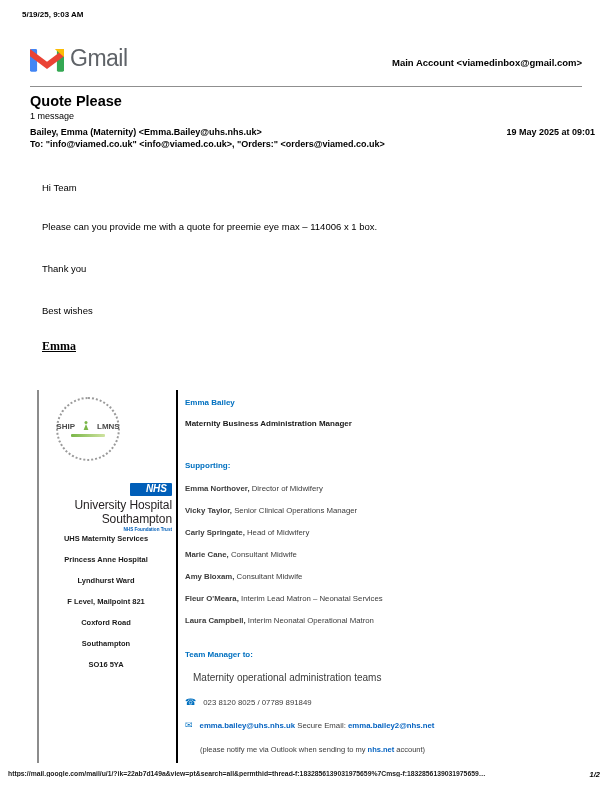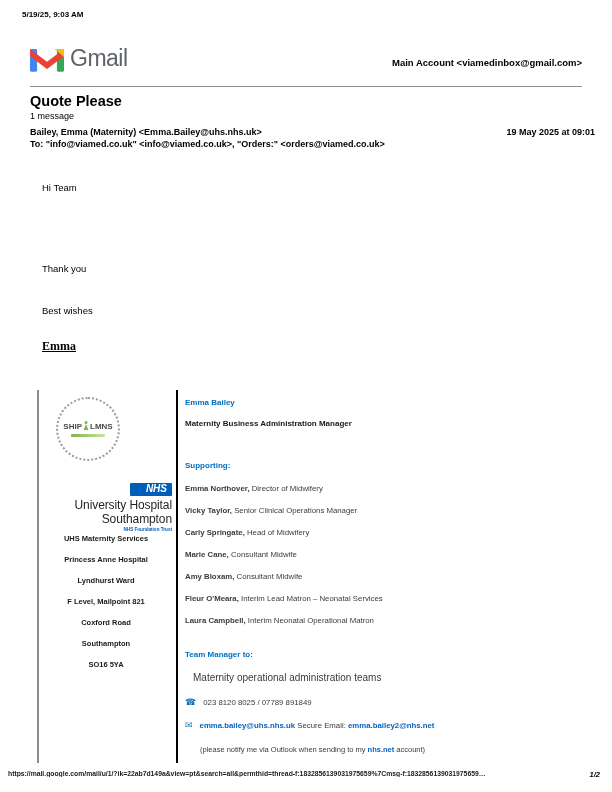--- a/index.html
+++ b/index.html
@@ -30,21 +30,21 @@
   .body-line { left:42px; font-size:9.5px; }
   .b1 { top:182px; } .b2 { top:221px; } .b3 { top:263px; } .b4 { top:305px; }
   .emma { left:42px; top:339px; font-family:"Liberation Serif", serif; font-size:12px; font-weight:bold; text-decoration:underline; }
 
   
   .quote-bar { left:37px; top:390px; width:2px; height:373px; background:#8c8c8c; }
   .col-divider { left:176px; top:390px; width:2px; height:373px; background:#000; }
 
   .ship-logo { left:56px; top:397px; width:64px; height:64px; border-radius:50%;
     border:2px dotted #9a9a9a; display:flex; flex-direction:column; align-items:center; justify-content:center; }
-  .ship-row { display:flex; align-items:center; gap:1px; font-size:8px; font-weight:bold; color:#4a4a4a; }
+  .ship-row { display:flex; align-items:center; gap:8px; font-size:8px; font-weight:bold; color:#4a4a4a; }
   .ship-sub { margin-top:2px; width:34px; height:3px; background:linear-gradient(90deg,#7ab648,#cfe3a0); border-radius:1px; }
 
   .nhs-block { left:40px; top:478px; width:132px; text-align:right; }
   .nhs-box { display:inline-block; background:#005EB8; color:#fff; font-style:italic; font-weight:bold;
     font-size:10px; padding:1px 5px 2px 16px; line-height:1; border-radius:1px; }
   .nhs-org { margin-top:2px; font-size:12px; color:#231f20; letter-spacing:-0.1px; }
   .nhs-trust { margin-top:1px; font-size:4.6px; font-weight:bold; color:#005EB8; }
 
   .addr { left:40px; width:132px; text-align:center; font-size:7.5px; font-weight:bold; color:#1a1a1a; }
   .a0{top:534px}.a1{top:555px}.a2{top:576px}.a3{top:597px}.a4{top:618px}.a5{top:639px}.a6{top:660px}
@@ -84,20 +84,21 @@
   <div class="abs rule"></div>
 
   <div class="abs subject">Quote Please</div>
   <div class="abs msg-count">1 message</div>
 
   <div class="abs from-row">Bailey, Emma (Maternity) &lt;Emma.Bailey@uhs.nhs.uk&gt;</div>
   <div class="abs date">19 May 2025 at 09:01</div>
   <div class="abs to-row">To: "info@viamed.co.uk" &lt;info@viamed.co.uk&gt;, "Orders:" &lt;orders@viamed.co.uk&gt;</div>
 
   <div class="abs body-line b1">Hi Team</div>
+  <div class="abs body-line b2">Please can you provide me with a quote for preemie eye max – 114006 x 1 box.</div>
   <div class="abs body-line b3">Thank you</div>
   <div class="abs body-line b4">Best wishes</div>
   <div class="abs emma">Emma</div>
 
   <div class="abs quote-bar"></div>
   <div class="abs col-divider"></div>
 
   <div class="abs ship-logo">
     <div class="ship-row">
       <span>SHIP</span>

